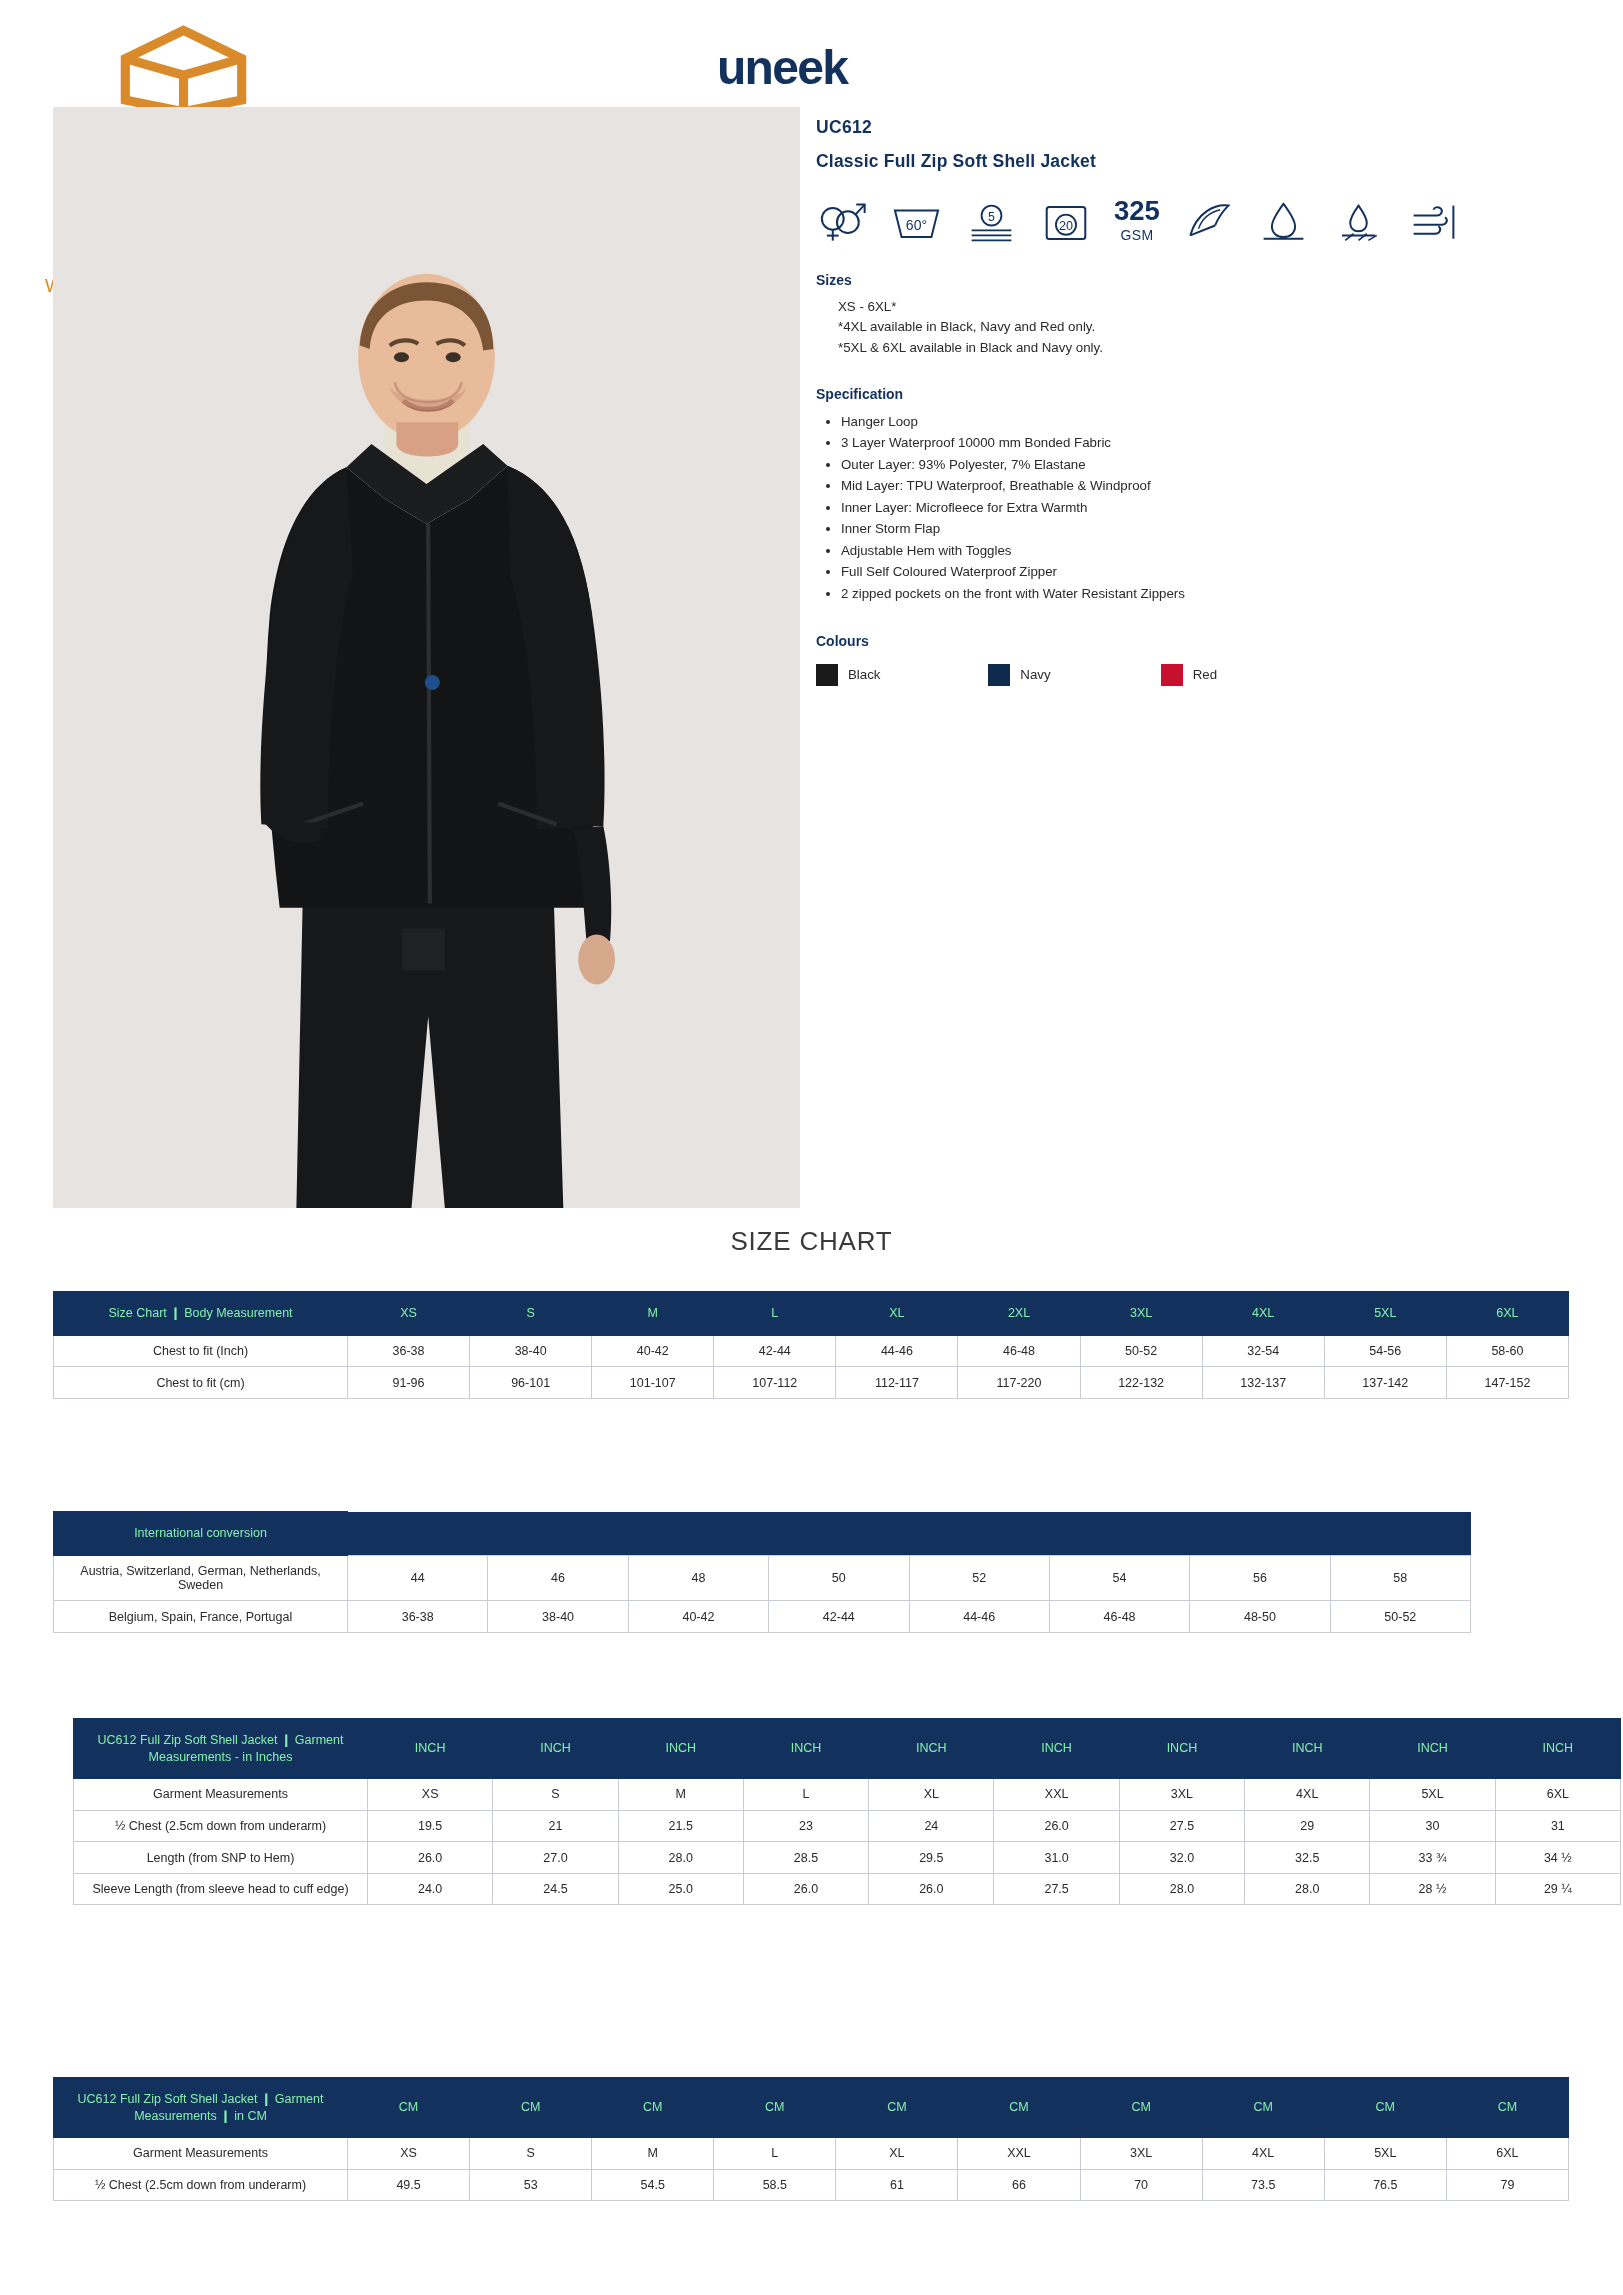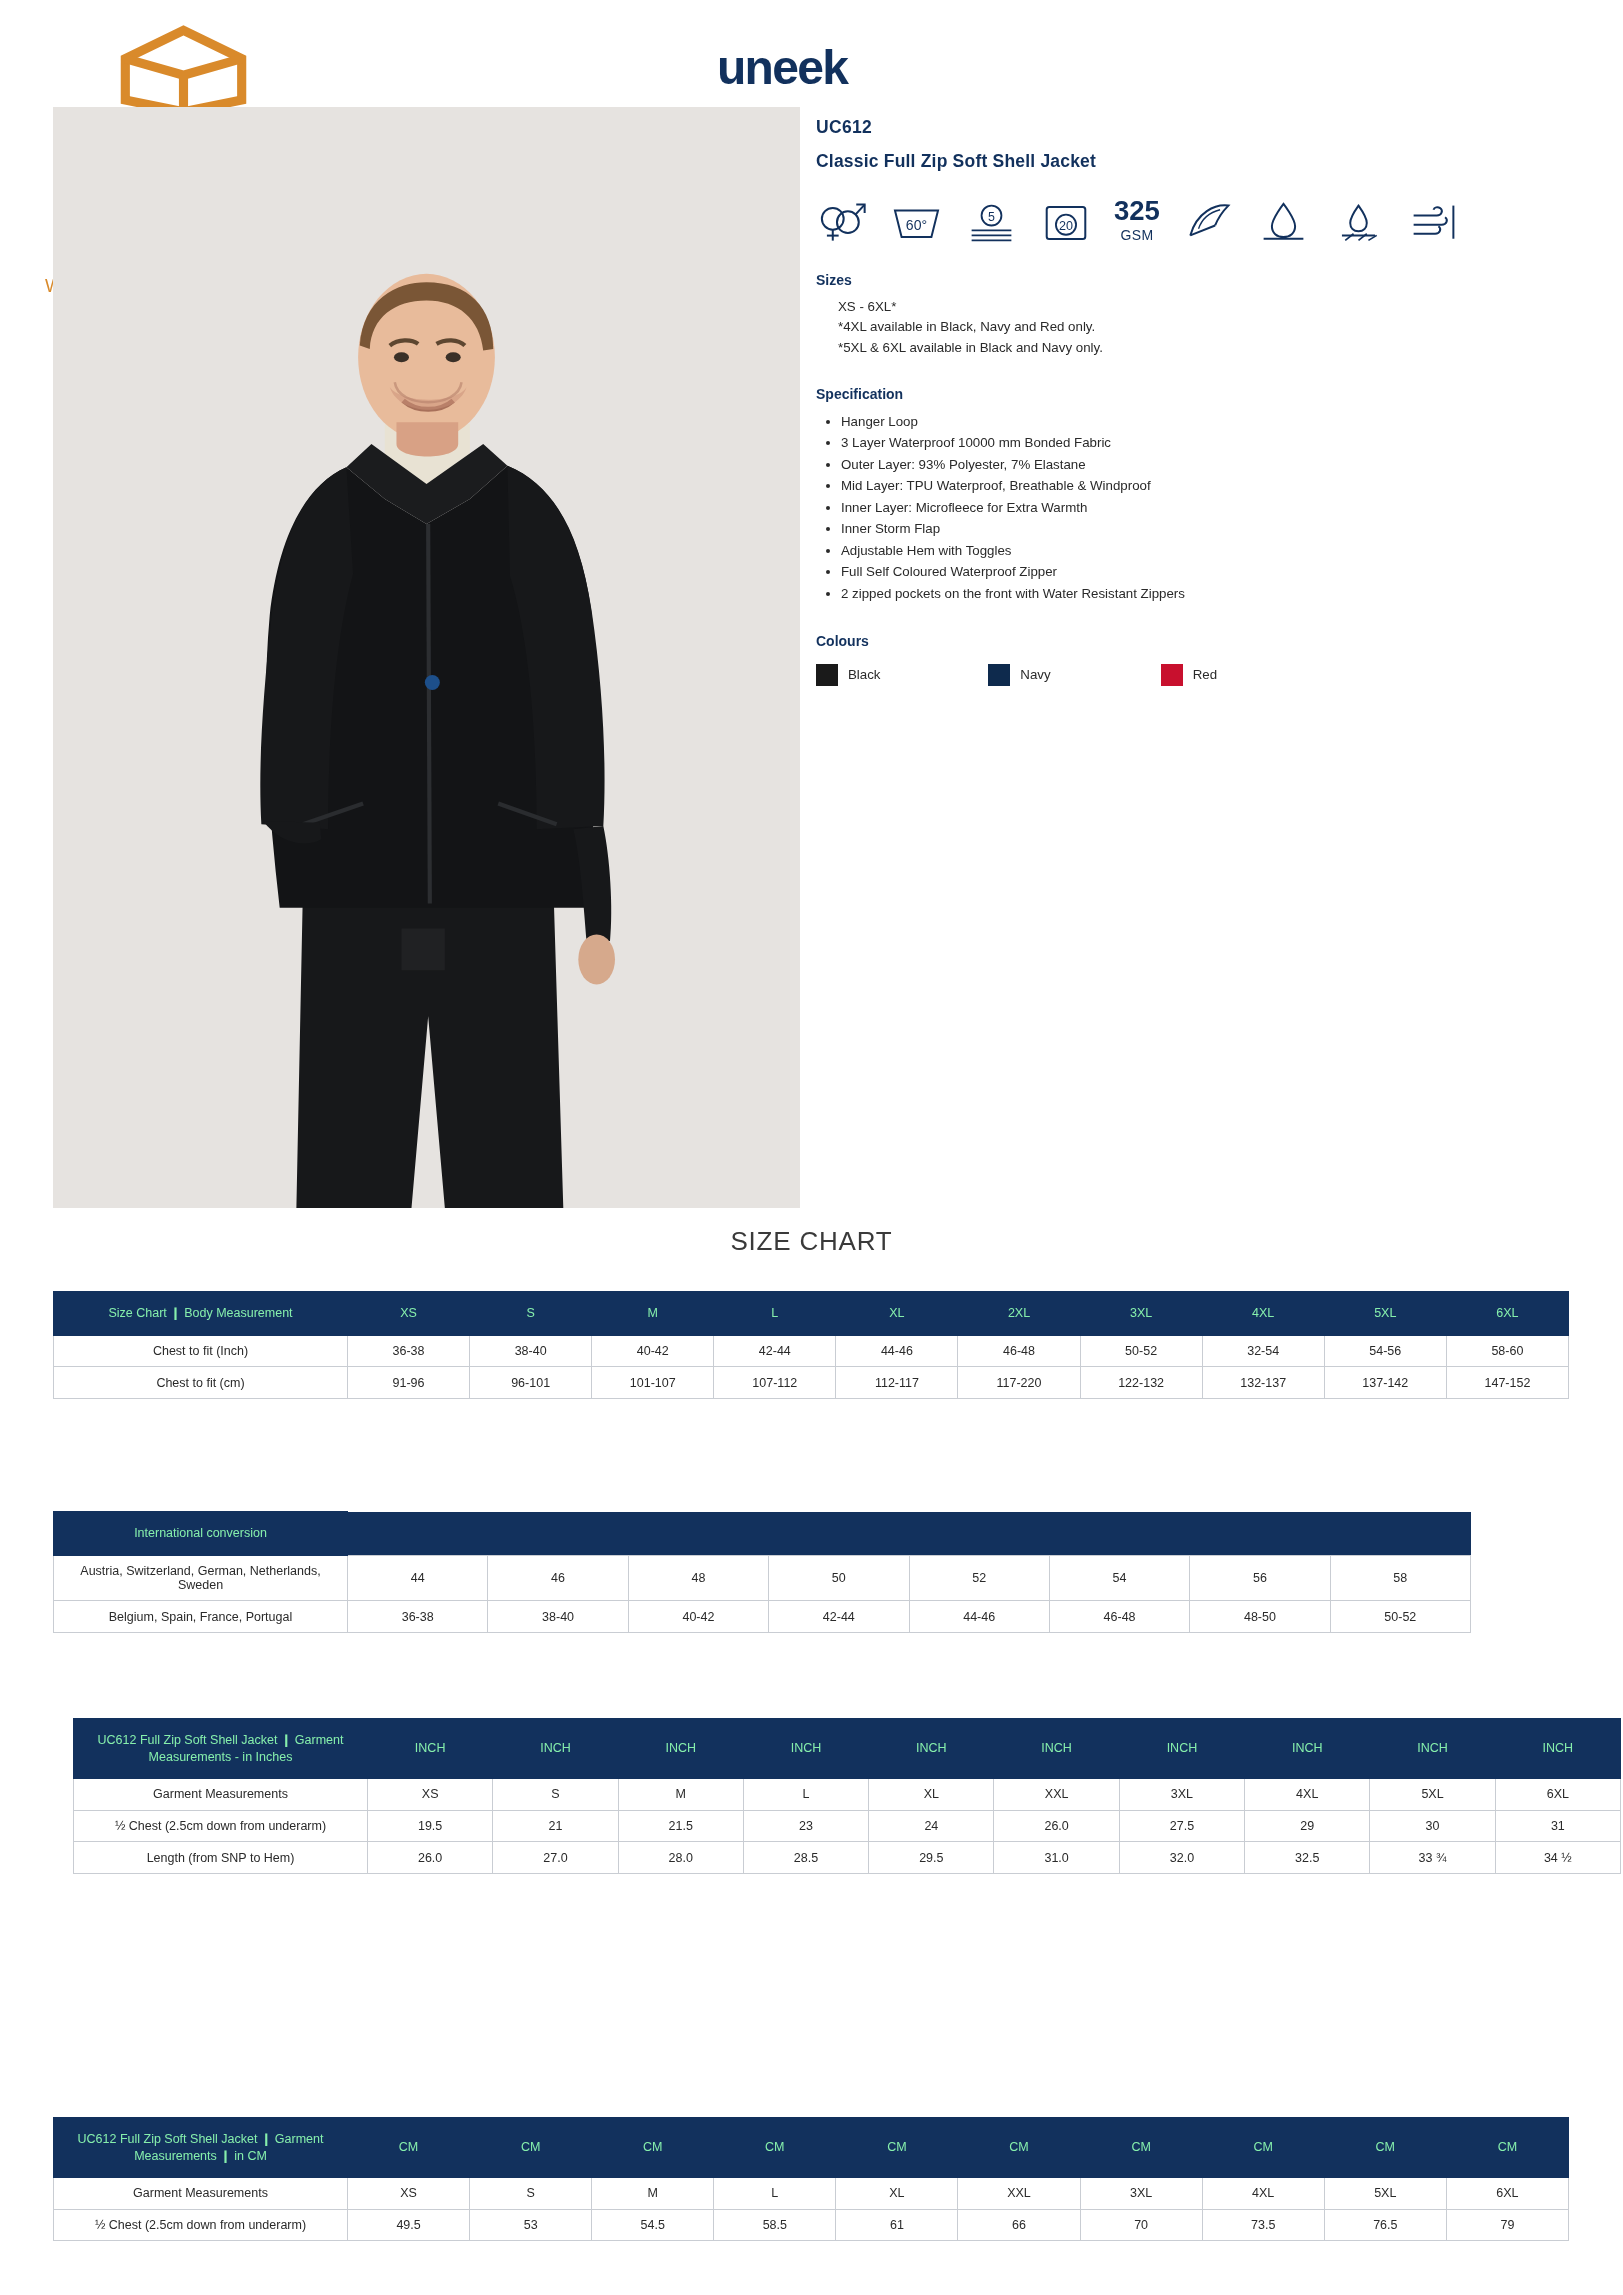--- a/index.html
+++ b/index.html
@@ -105,21 +105,21 @@
   .t1 { position:absolute; left: 53px; top: 1291px; width: 1516px; }
   .t1 col.lead { width: 294px; }
 
   .t2 { position:absolute; left: 53px; top: 1511px; width: 1418px; }
   .t2 thead th { text-align: center; }
   .t2 col.lead { width: 294px; }
 
   .t3 { position:absolute; left: 53px; top: 1718px; width: 1548px; margin-left: 20px; }
   .t3 col.lead { width: 294px; }
 
-  .t4 { position:absolute; left: 53px; top: 2077px; width: 1516px; margin-top: 40px; }
+  .t4 { position:absolute; left: 53px; top: 2077px; width: 1516px; }
   .t4 col.lead { width: 294px; }
 
   .lead-cell { padding-left: 6.7px; padding-right: 6.7px; }
   .noborder-blank { border: none !important; background: #ffffff; }
 </style>
 </head>
 <body>
 
 <div class="page">
 
@@ -454,20 +454,33 @@
         <td>27.0</td>
         <td>28.0</td>
         <td>28.5</td>
         <td>29.5</td>
         <td>31.0</td>
         <td>32.0</td>
         <td>32.5</td>
         <td>33 ¾</td>
         <td>34 ½</td>
       </tr>
+      <tr>
+        <td class="lead-cell">Sleeve Length (from sleeve head to cuff edge)</td>
+        <td>24.0</td>
+        <td>24.5</td>
+        <td>25.0</td>
+        <td>26.0</td>
+        <td>26.0</td>
+        <td>27.5</td>
+        <td>28.0</td>
+        <td>28.0</td>
+        <td>28 ½</td>
+        <td>29 ¼</td>
+      </tr>
     </tbody>
   </table>
 
   <table class="grid t4">
     <colgroup>
       <col class="lead">
         <col>
         <col>
         <col>
         <col>

